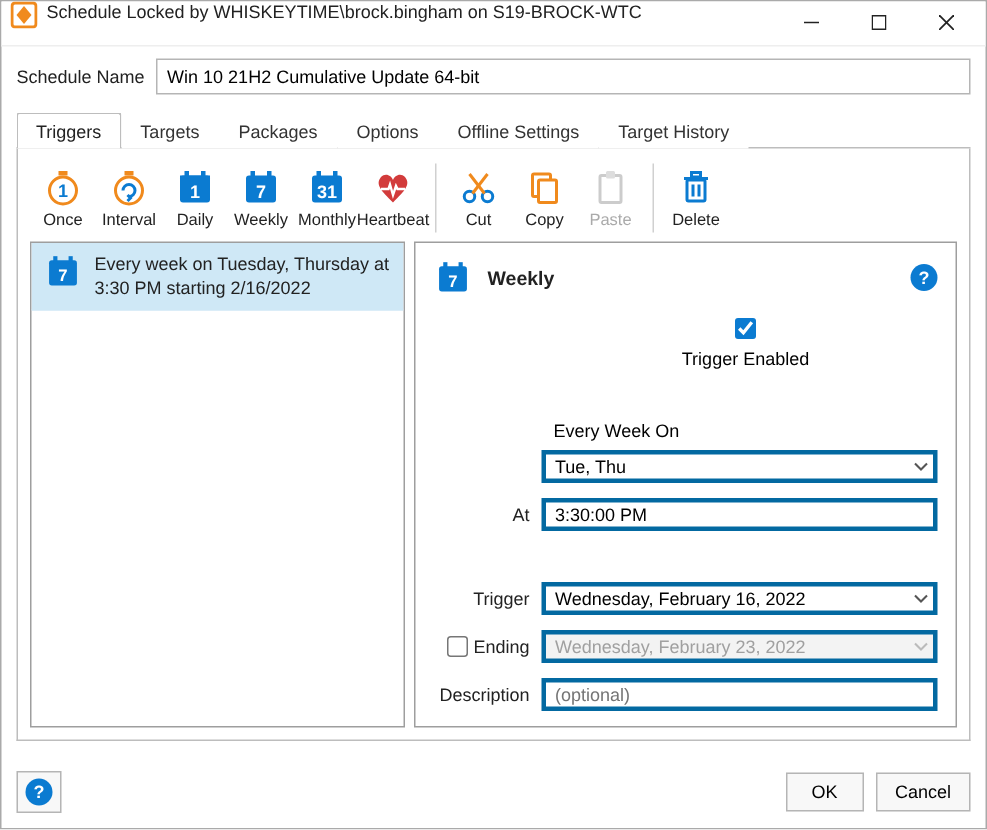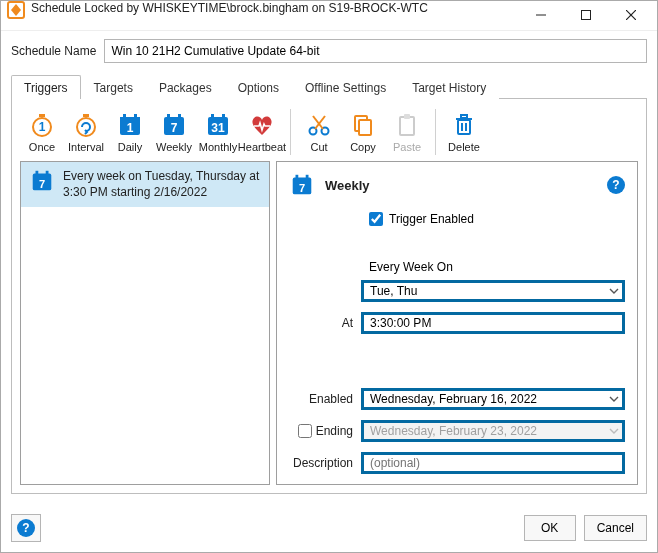--- a/index.html
+++ b/index.html
@@ -39,21 +39,21 @@
 .list-item .li-text { color: #222; line-height: 1.35; }
 
 .right-pane { flex: 1; border: 1px solid #9e9e9e; padding: 10px 12px; display: flex; flex-direction: column; position: relative; }
 .pane-head { display: flex; align-items: center; gap: 10px; margin-bottom: 14px; }
 .pane-title { font-weight: 600; font-size: 13px; color: #222; flex: 1; }
 .help-dot { width: 18px; height: 18px; border-radius: 50%; background: #0b7bd1; color: #fff; font-weight: bold; display: flex; align-items: center; justify-content: center; font-size: 12px; cursor: pointer; }
 
 .form-row { display: flex; align-items: center; margin-bottom: 10px; }
 .form-row .lab { width: 72px; text-align: right; padding-right: 8px; color: #222; }
 .form-row .fld { flex: 1; }
-.chk-row { margin-left: 80px; margin-bottom: 14px; display:flex;align-items:center;gap:6px;}
+.chk-row { margin-left: 80px; margin-bottom: 14px; display:flex;align-items:center;gap:6px;flex-direction:column;}
 input[type=checkbox] { width:14px;height:14px;accent-color:#0b7bd1; cursor:pointer;}
 .text-input, .select-input { width: 100%; height: 22px; border: 3px solid #0369a1; padding: 0 6px; background: #fff; }
 .select-wrap { position: relative; }
 .select-wrap .chev { position: absolute; right: 2px; top: 2px; width: 18px; height: 18px; display:flex;align-items:center;justify-content:center;pointer-events:none; color:#555;}
 .disabled-input { background: #f3f3f3; color: #a0a0a0; }
 
 .spacer-flex { flex: 1; }
 
 .footer { display: flex; align-items: center; padding: 10px 10px 10px 10px; gap: 8px; }
 .footer .help-btn { width: 30px; height: 28px; border: 1px solid #b5b5b5; background: #f8f8f8; display:flex;align-items:center;justify-content:center; cursor:pointer;}
@@ -276,21 +276,21 @@
           </div>
 
           <div class="form-row">
             <div class="lab">At</div>
             <div class="fld"><input class="text-input" value="3:30:00 PM" style=""></div>
           </div>
 
           <div class="spacer-flex"></div>
 
           <div class="form-row">
-            <div class="lab">Enabled</div>
+            <div class="lab">Trigger</div>
             <div class="fld select-wrap">
               <input class="text-input" readonly="" value="Wednesday, February 16, 2022" style="">
               <div class="chev">
                   <svg width="10" height="10">
                     <path d="M1 3 L5 7 L9 3" fill="none" stroke="#555" stroke-width="1.4"></path>
                   </svg>
                 </div>
             </div>
           </div>
 

